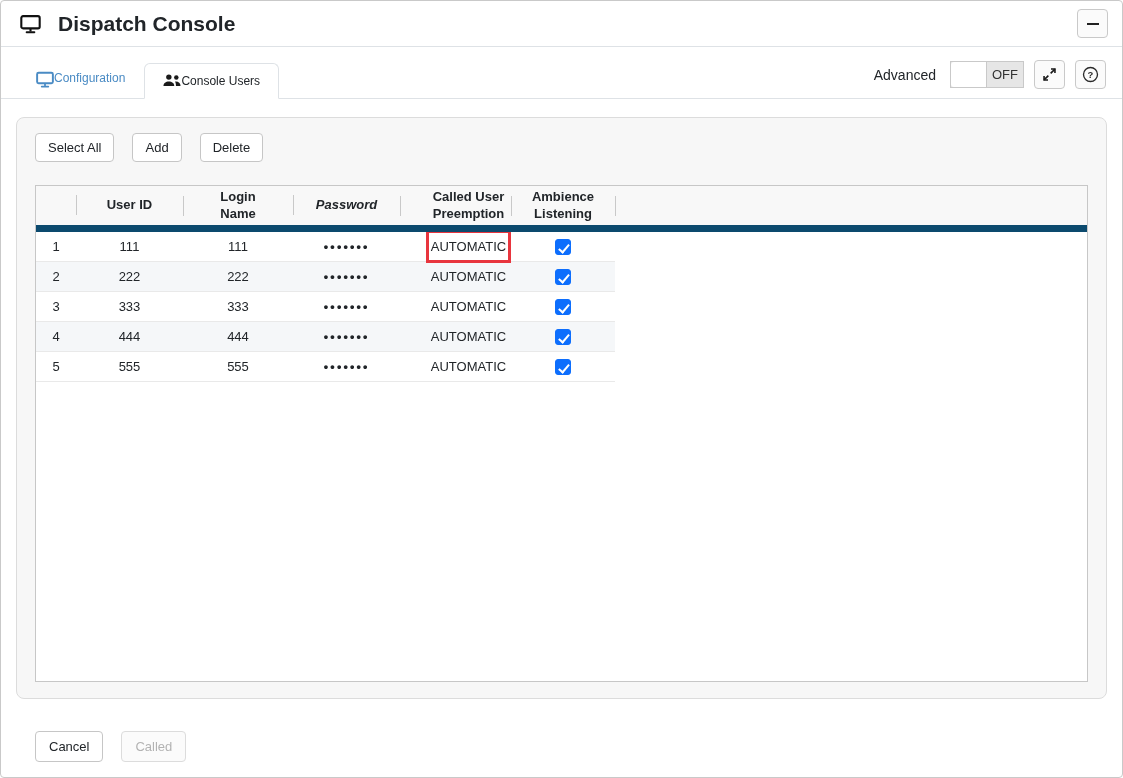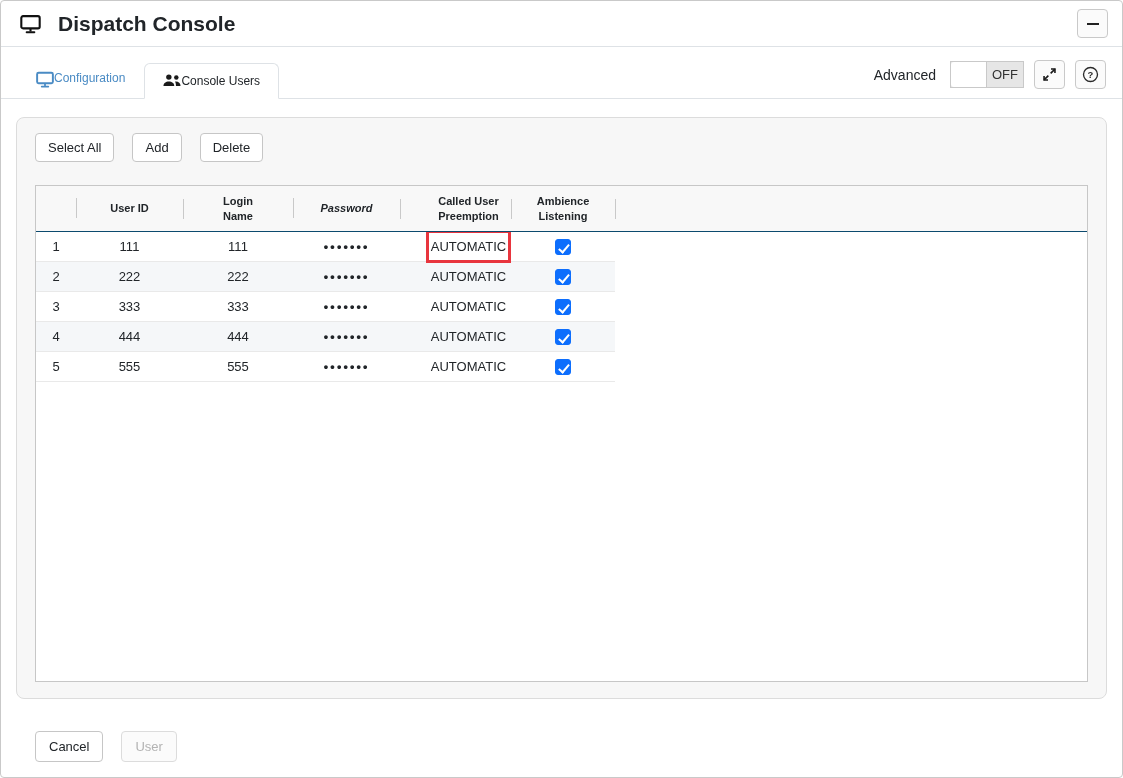--- a/index.html
+++ b/index.html
@@ -36,21 +36,21 @@
   .toggle{width:74px;height:27px;border:1px solid #c9c9c9;border-radius:0;background:#e6e6e6;display:flex;cursor:pointer;overflow:hidden;}
   .toggle .knob{width:36px;height:100%;background:#fff;border-right:1px solid #c9c9c9;border-radius:3px 0 0 3px;}
   .toggle .state{flex:1;display:flex;align-items:center;justify-content:center;font-size:13px;color:#333;}
   
   .card{flex:1;margin:18px 15px 17px 15px;background:#f7f7f7;border:1px solid #dcdcdc;border-radius:8px;padding:15px 18px 16px 18px;display:flex;flex-direction:column;min-height:0;}
   .toolbar{display:flex;gap:18px;flex:0 0 auto;}
   .btn{font-family:inherit;font-size:13px;color:#212529;background:#fff;border:1px solid #c6c6c6;border-radius:4px;padding:6px 12px;cursor:pointer;}
   .btn.disabled{color:#b3b3b3;border-color:#dcdcdc;background:#fbfbfb;cursor:default;}
   
   .tablebox{margin-top:23px;flex:1;background:#fff;border:1px solid #c7c7c7;display:flex;flex-direction:column;min-height:0;overflow:hidden;}
-  .thead{display:flex;align-items:center;background:#f8f8f8;border-bottom:1px solid #0c4a6e;min-height:46px;flex:0 0 46px;font-size:11px;font-weight:bold;}
+  .thead{display:flex;align-items:center;background:#f8f8f8;border-bottom:7px solid #0c4a6e;min-height:46px;flex:0 0 46px;font-size:13px;font-weight:bold;}
   .th{text-align:center;white-space:pre-line;line-height:1.3;position:relative;}
   .th.sep::before,.cfill.sep::before{content:"";position:absolute;left:0;top:50%;transform:translateY(-50%);width:1px;height:20px;background:#c9c9c9;}
   .cfill{flex:1;position:relative;align-self:stretch;}
   .c0{width:40px;}.c1{width:107px;}.c2{width:110px;}.c3{width:107px;font-style:italic;}.c4{width:111px;padding-left:26px;}.c5{width:104px;}
   .tbody{flex:1;overflow:hidden;}
   .tr{display:flex;height:30px;font-size:13px;}
   .cells{width:579px;display:flex;align-items:center;height:100%;border-bottom:1px solid #e9e9e9;}
   .tr:nth-child(even) .cells{background:#f5f7f9;}
   .td{text-align:center;display:flex;align-items:center;justify-content:center;height:100%;}
   .pw{font-weight:bold;letter-spacing:2px;font-size:13px;}
@@ -228,16 +228,16 @@
         <span class="cb"></span>
       </div>
     </div>
   </div>
 </div>
     </div>
   </div>
 
   <div class="footer">
     <button class="btn cancel">Cancel</button>
-    <button class="btn apply disabled">User</button>
+    <button class="btn apply disabled">Called</button>
   </div>
 
 </div>
 
 </body></html>

